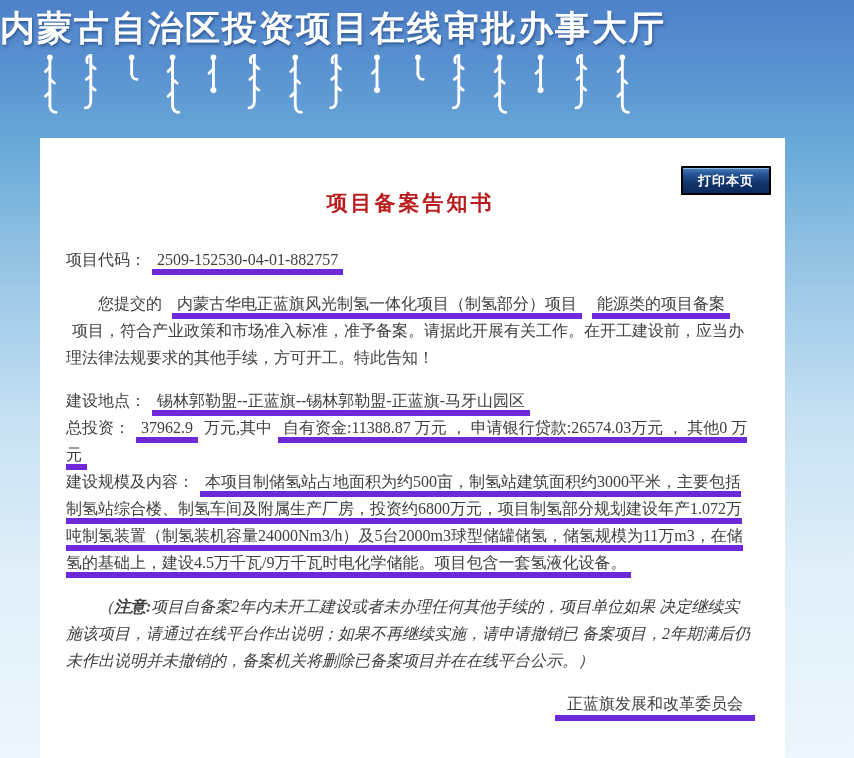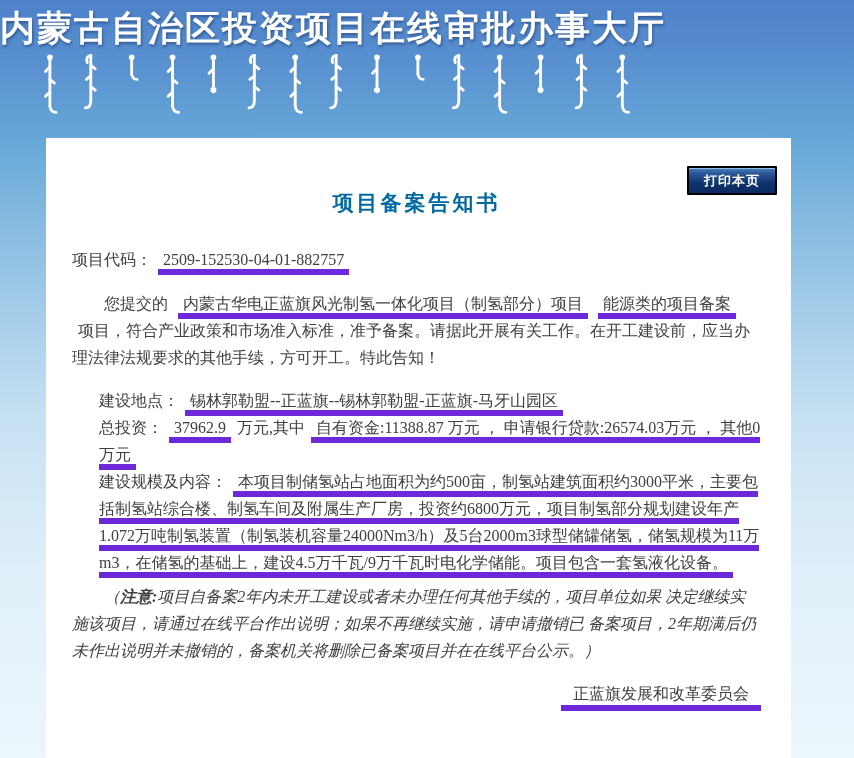--- a/index.html
+++ b/index.html
@@ -16,43 +16,43 @@
     font-family:"Liberation Serif","DejaVu Serif",serif;
   }
   .mongolian{height:64px;margin-top:1px;}
   .title-en{
     margin:0;font-size:17px;line-height:20px;letter-spacing:.2px;
     font-family:"Liberation Sans","DejaVu Sans",sans-serif;
     text-shadow:0 1px 2px rgba(10,30,80,.3);
   }
   
   .doc-panel{
-    position:absolute;left:46px;top:138px;width:745px;height:620px;
+    position:absolute;left:40px;top:138px;width:745px;height:620px;
     background:#ffffff;box-sizing:border-box;padding:0 30px 0 26px;
     color:#404040;font-size:16px;
   }
   .print-btn{
     position:absolute;top:28px;right:14px;width:90px;height:29px;
     background:linear-gradient(180deg,#4f83bd 0%,#2a5a9b 20%,#10336c 60%,#0b2a5e 100%);
     border:2px solid #000;border-radius:1px;color:#fff;cursor:pointer;
     font:bold 13px "Liberation Sans","DejaVu Sans",sans-serif;letter-spacing:1px;
     box-shadow:inset 0 1px 0 rgba(160,200,240,.8);
   }
   .doc-title{
     margin:52px 0 0;text-align:center;font-size:21px;font-weight:bold;
-    color:#0369a1;letter-spacing:3px;line-height:27px;
+    color:#b91c1c;letter-spacing:3px;line-height:27px;
   }
   .line{line-height:28px;}
   .fields{margin-top:29px;}
   .u{border-bottom:6px solid #6d28d9;padding:0 5px 1px;}
   .val{margin-left:6px;}
   .intro{margin-top:16px;text-indent:2em;line-height:27px;}
-  .facts{margin-top:9px;line-height:27px;margin-left:27px;}
+  .facts{margin-top:9px;line-height:27px;}
   .scale-p{line-height:27px;}
-  .note{margin-top:7px;font-style:italic;text-indent:2em;line-height:27px;color:#3f3f3f;}
+  .note{margin-top:17px;font-style:italic;text-indent:2em;line-height:27px;color:#3f3f3f;}
   .note b{font-style:italic;}
   .sig{margin-top:6px;text-align:right;line-height:28px;}
   .sig .u{padding:0 12px 1px;font-family:Liberation Mono, monospace;}
 </style>
 </head>
 <body>
 
 <div class="site-header">
   <h1 class="title-cn">内蒙古自治区投资项目在线审批办事大厅</h1>
 

